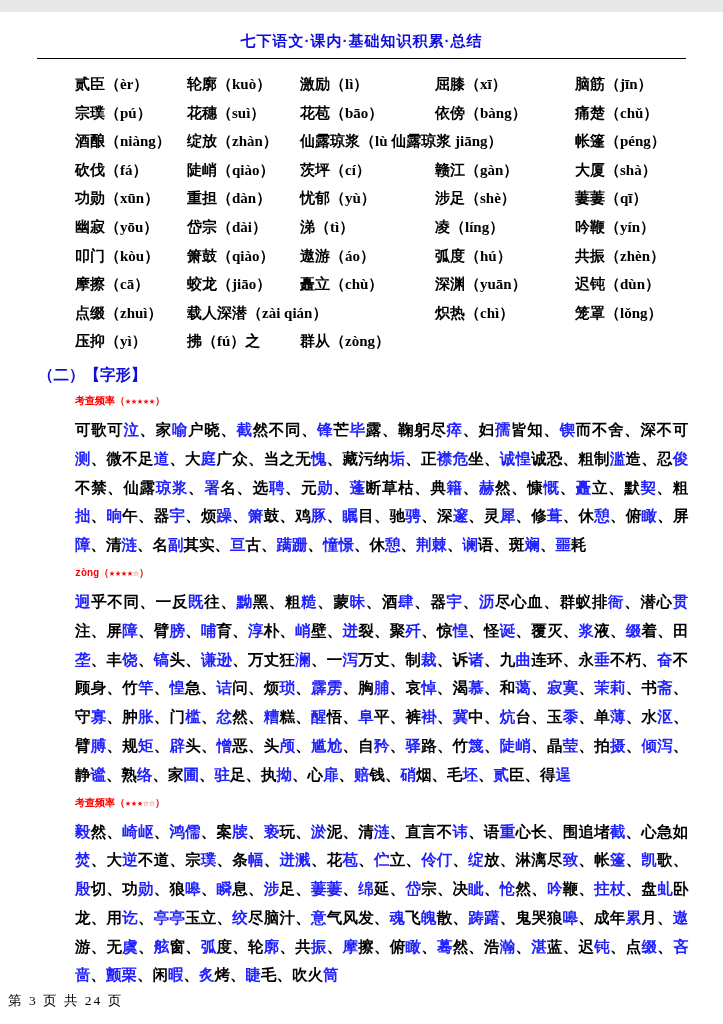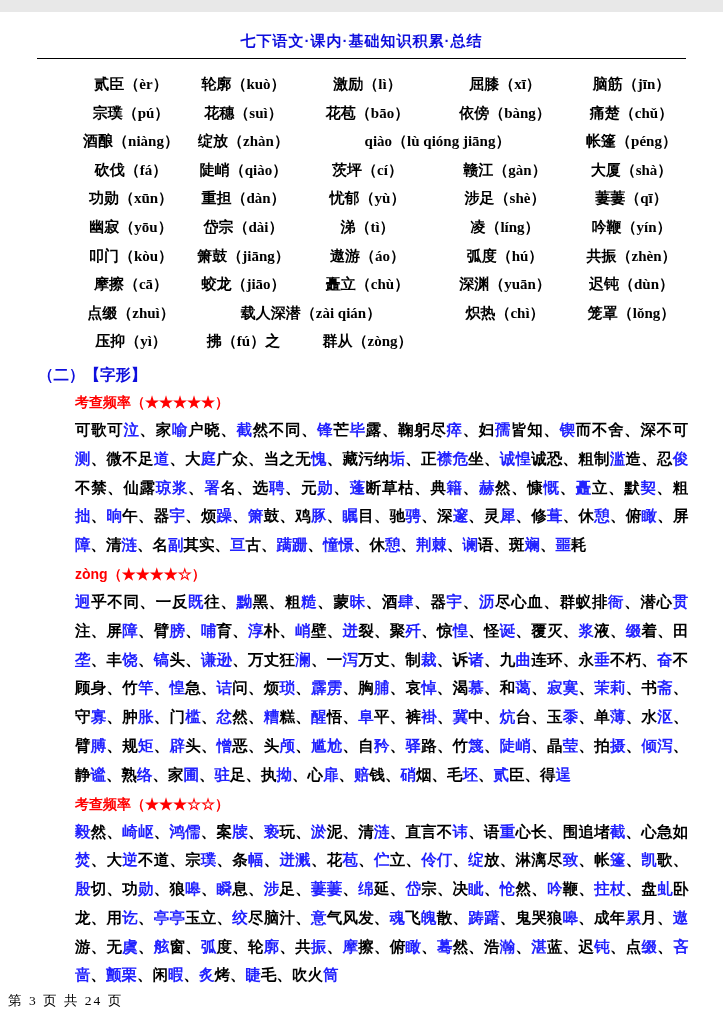--- a/index.html
+++ b/index.html
@@ -14,32 +14,32 @@
     font-weight:bold;font-size:15px;letter-spacing:1px;
     color:var(--title-blue,#0000e0);
   }
   .header-rule{
     border:none;border-top:1.6px solid #000;
     margin:7px 37px 0 37px;
   }
   .pinyin-table{
     margin:11px 0 0 75px;width:613px;
     display:grid;grid-template-columns:112px 113px 135px 140px auto;
-    font-size:15px;font-weight:600;text-align:center;
+    font-size:15px;font-weight:600;
   }
   .pinyin-cell{line-height:28.6px;white-space:nowrap;}
   .section-title{
     margin:6px 0 0 38px;line-height:26px;
     font-family:"Liberation Sans","DejaVu Sans",sans-serif;
     font-weight:bold;font-size:15.5px;color:var(--title-blue,#0000e0);
   }
   .freq-label{
     margin-left:75px;line-height:28px;
-    font-family:Liberation Sans, sans-serif;
-    font-weight:bold;font-size:14px;color:var(--freq-red,#ff0000);
+    font-family:Liberation Mono, monospace;
+    font-weight:bold;font-size:10px;color:var(--freq-red,#ff0000);
   }
   .word-para{
     margin-left:75px;width:613px;text-align:justify;
     font-size:15.5px;line-height:28.8px;font-weight:600;color:#000;
   }
   .word-para .hl{color:var(--hl-blue,#1f1fff);}
   .doc-footer{
     position:absolute;bottom:26px;left:8px;width:100%;
     text-align:left;font-size:13.5px;letter-spacing:2px;
   }
@@ -58,39 +58,39 @@
       <div class="pinyin-cell">激励（lì）</div>
       <div class="pinyin-cell">屈膝（xī）</div>
       <div class="pinyin-cell">脑筋（jīn）</div>
       <div class="pinyin-cell">宗璞（pú）</div>
       <div class="pinyin-cell">花穗（suì）</div>
       <div class="pinyin-cell">花苞（bāo）</div>
       <div class="pinyin-cell">依傍（bàng）</div>
       <div class="pinyin-cell">痛楚（chǔ）</div>
       <div class="pinyin-cell">酒酿（niàng）</div>
       <div class="pinyin-cell">绽放（zhàn）</div>
-      <div class="pinyin-cell" style="grid-column: span 2;">qiào（lù qióng jiāng）</div>
+      <div class="pinyin-cell" style="grid-column: span 2;">仙露琼浆（lù 仙露琼浆 jiāng）</div>
       <div class="pinyin-cell">帐篷（péng）</div>
       <div class="pinyin-cell">砍伐（fá）</div>
       <div class="pinyin-cell">陡峭（qiào）</div>
       <div class="pinyin-cell">茨坪（cí）</div>
       <div class="pinyin-cell">赣江（gàn）</div>
       <div class="pinyin-cell">大厦（shà）</div>
       <div class="pinyin-cell">功勋（xūn）</div>
       <div class="pinyin-cell">重担（dàn）</div>
       <div class="pinyin-cell">忧郁（yù）</div>
       <div class="pinyin-cell">涉足（shè）</div>
       <div class="pinyin-cell">萋萋（qī）</div>
       <div class="pinyin-cell">幽寂（yōu）</div>
       <div class="pinyin-cell">岱宗（dài）</div>
       <div class="pinyin-cell">涕（tì）</div>
       <div class="pinyin-cell">凌（líng）</div>
       <div class="pinyin-cell">吟鞭（yín）</div>
       <div class="pinyin-cell">叩门（kòu）</div>
-      <div class="pinyin-cell">箫鼓（jiāng）</div>
+      <div class="pinyin-cell">箫鼓（qiào）</div>
       <div class="pinyin-cell">遨游（áo）</div>
       <div class="pinyin-cell">弧度（hú）</div>
       <div class="pinyin-cell">共振（zhèn）</div>
       <div class="pinyin-cell">摩擦（cā）</div>
       <div class="pinyin-cell">蛟龙（jiāo）</div>
       <div class="pinyin-cell">矗立（chù）</div>
       <div class="pinyin-cell">深渊（yuān）</div>
       <div class="pinyin-cell">迟钝（dùn）</div>
       <div class="pinyin-cell">点缀（zhuì）</div>
       <div class="pinyin-cell" style="grid-column: span 2;">载人深潜（zài qián）</div>

